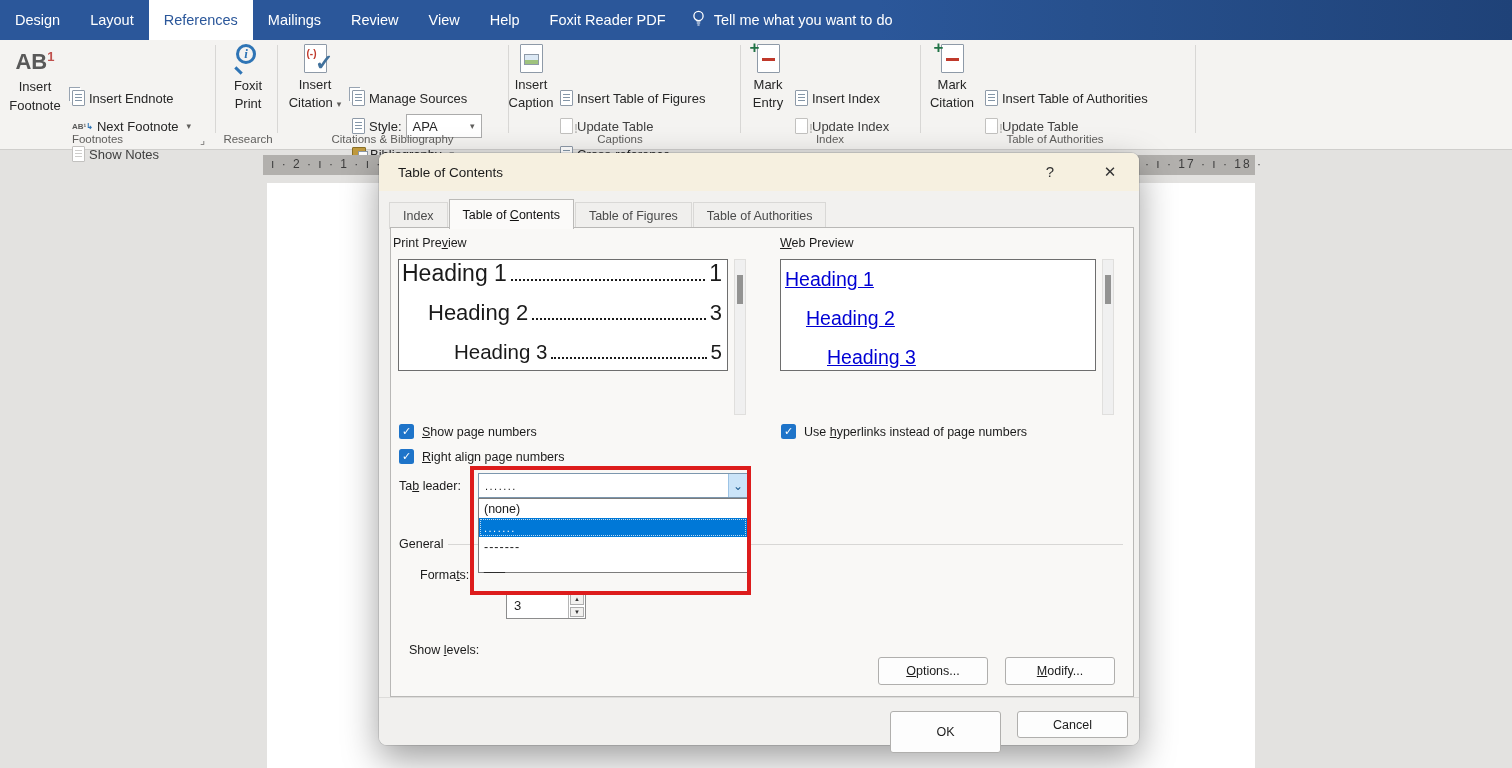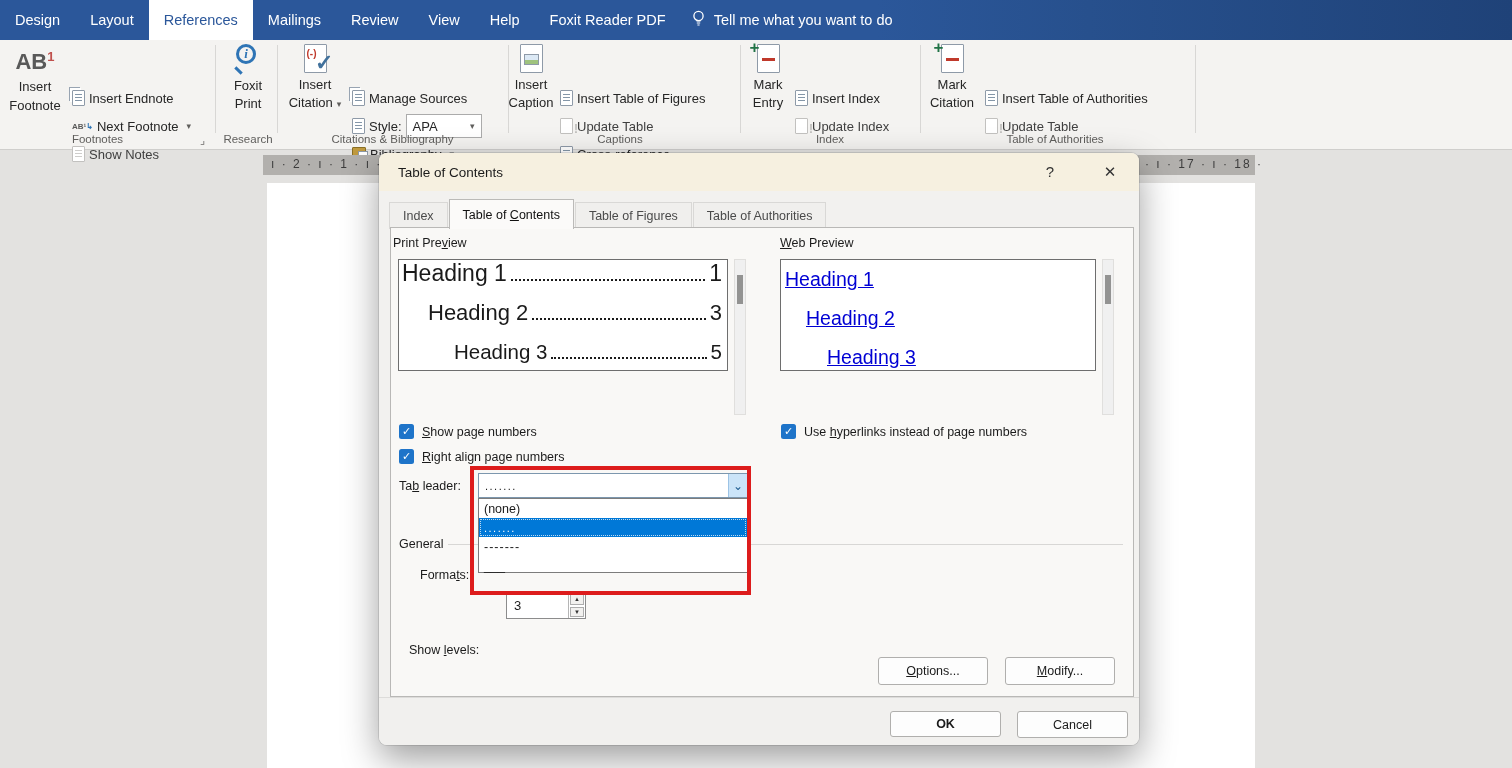--- a/index.html
+++ b/index.html
@@ -127,21 +127,21 @@
     border:1px solid #8c8c8c; display:flex; }
   #spinner .val { flex:1; display:flex; align-items:center; padding-left:7px; font-size:13px; }
   #spinner .btns { width:17px; display:flex; flex-direction:column; border-left:1px solid #b5b5b5; }
   .spinbtn { flex:1; background:#f2f1ef; border:1px solid #adadad; margin:1px; font-size:6px; color:#333;
     display:flex; align-items:center; justify-content:center; cursor:default; }
   .dbtn { position:absolute; width:110px; height:28px; background:#fdfdfd; border:1px solid #b0afad;
     border-radius:3px; display:flex; align-items:center; justify-content:center; cursor:default; }
   #btn-options { left:487px; top:429px; } #btn-modify { left:614px; top:429px; }
   #dlg-footer { left:0; top:544px; width:760px; height:48px; background:#f1f0ee;
     border-top:1px solid #dddcda; border-radius:0 0 8px 8px; }
-  #btn-ok { left:511px; top:13px; width:111px; height:26px;font-weight:bold; }
+  #btn-ok { left:511px; top:13px; width:111px; height:42px; }
   #btn-cancel { left:638px; top:13px; width:111px; height:27px; }
 </style>
 </head>
 <body>
 
 <div id="stage">
 
   <div id="tabbar" class="abs">
     <div class="rtab">Design</div>
     <div class="rtab">Layout</div>

